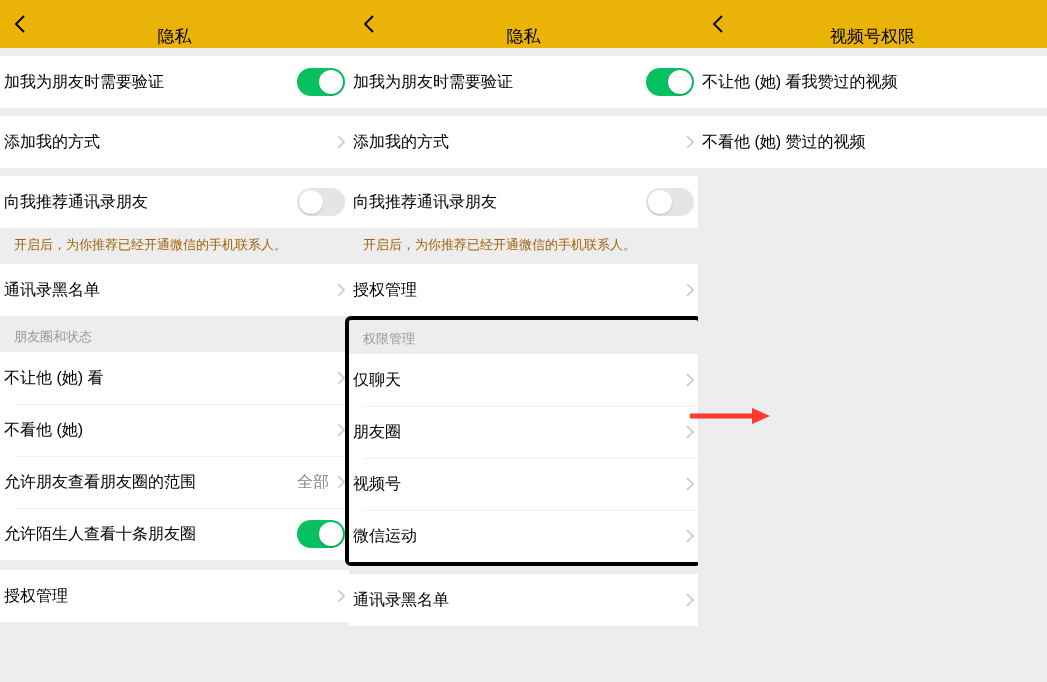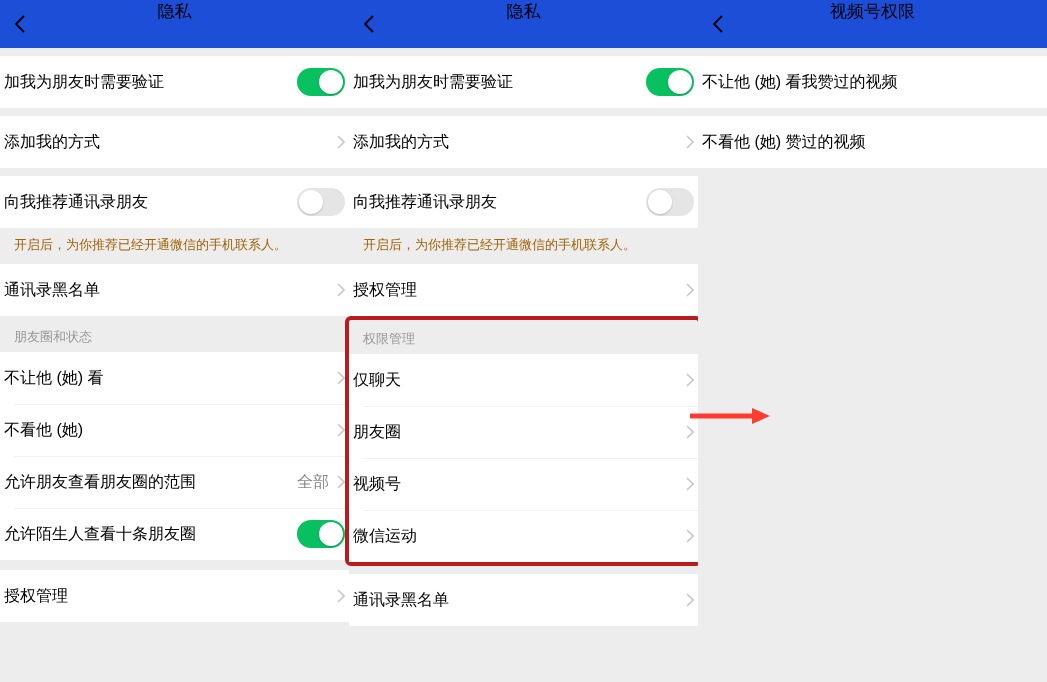--- a/index.html
+++ b/index.html
@@ -15,23 +15,23 @@
     .panel {
       width: 349px;
       height: 100%;
       background: #ededed;
       display: flex;
       flex-direction: column;
       position: relative;
     }
     .header {
       height: 48px;
-      background: #1d4ed8;
+      background: #eab308;
       display: flex;
-      align-items: flex-start;
+      align-items: flex-end;
       position: relative;
     }
     .back-btn {
       width: 40px;
       height: 48px;
       display: flex;
       align-items: center;
       justify-content: center;
       cursor: pointer;
     }
@@ -103,21 +103,21 @@
       color: #a16207;
       line-height: 1.4;
     }
     .section-header {
       padding: 12px 14px 6px 14px;
       font-size: 13px;
       color: #999;
       font-family: Liberation Mono, monospace;
     }
     .highlight-box {
-      border: 4px solid #b91c1c;
+      border: 4px solid #000000;
       border-radius: 6px;
       margin: 0 -4px;
       padding: 0;
     }
     .arrow {
       position: absolute;
       left: 690px;
       top: 406px;
       width: 80px;
       height: 20px;

